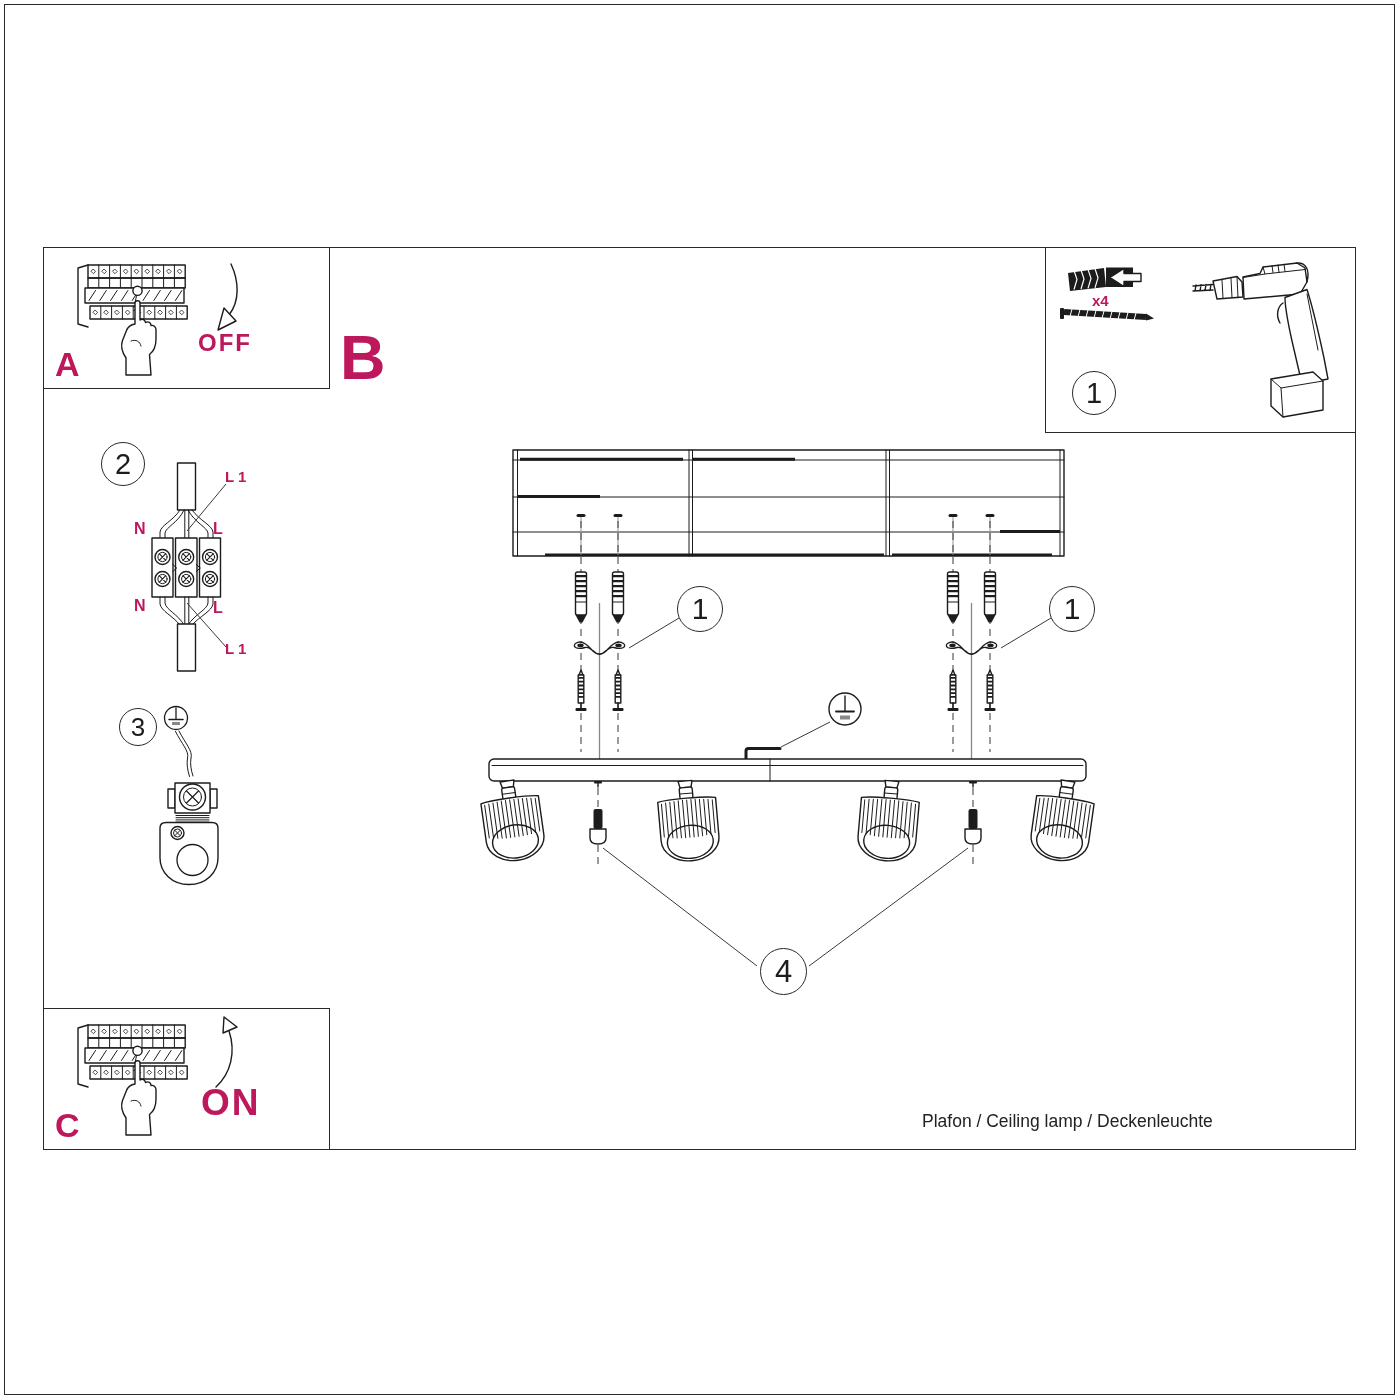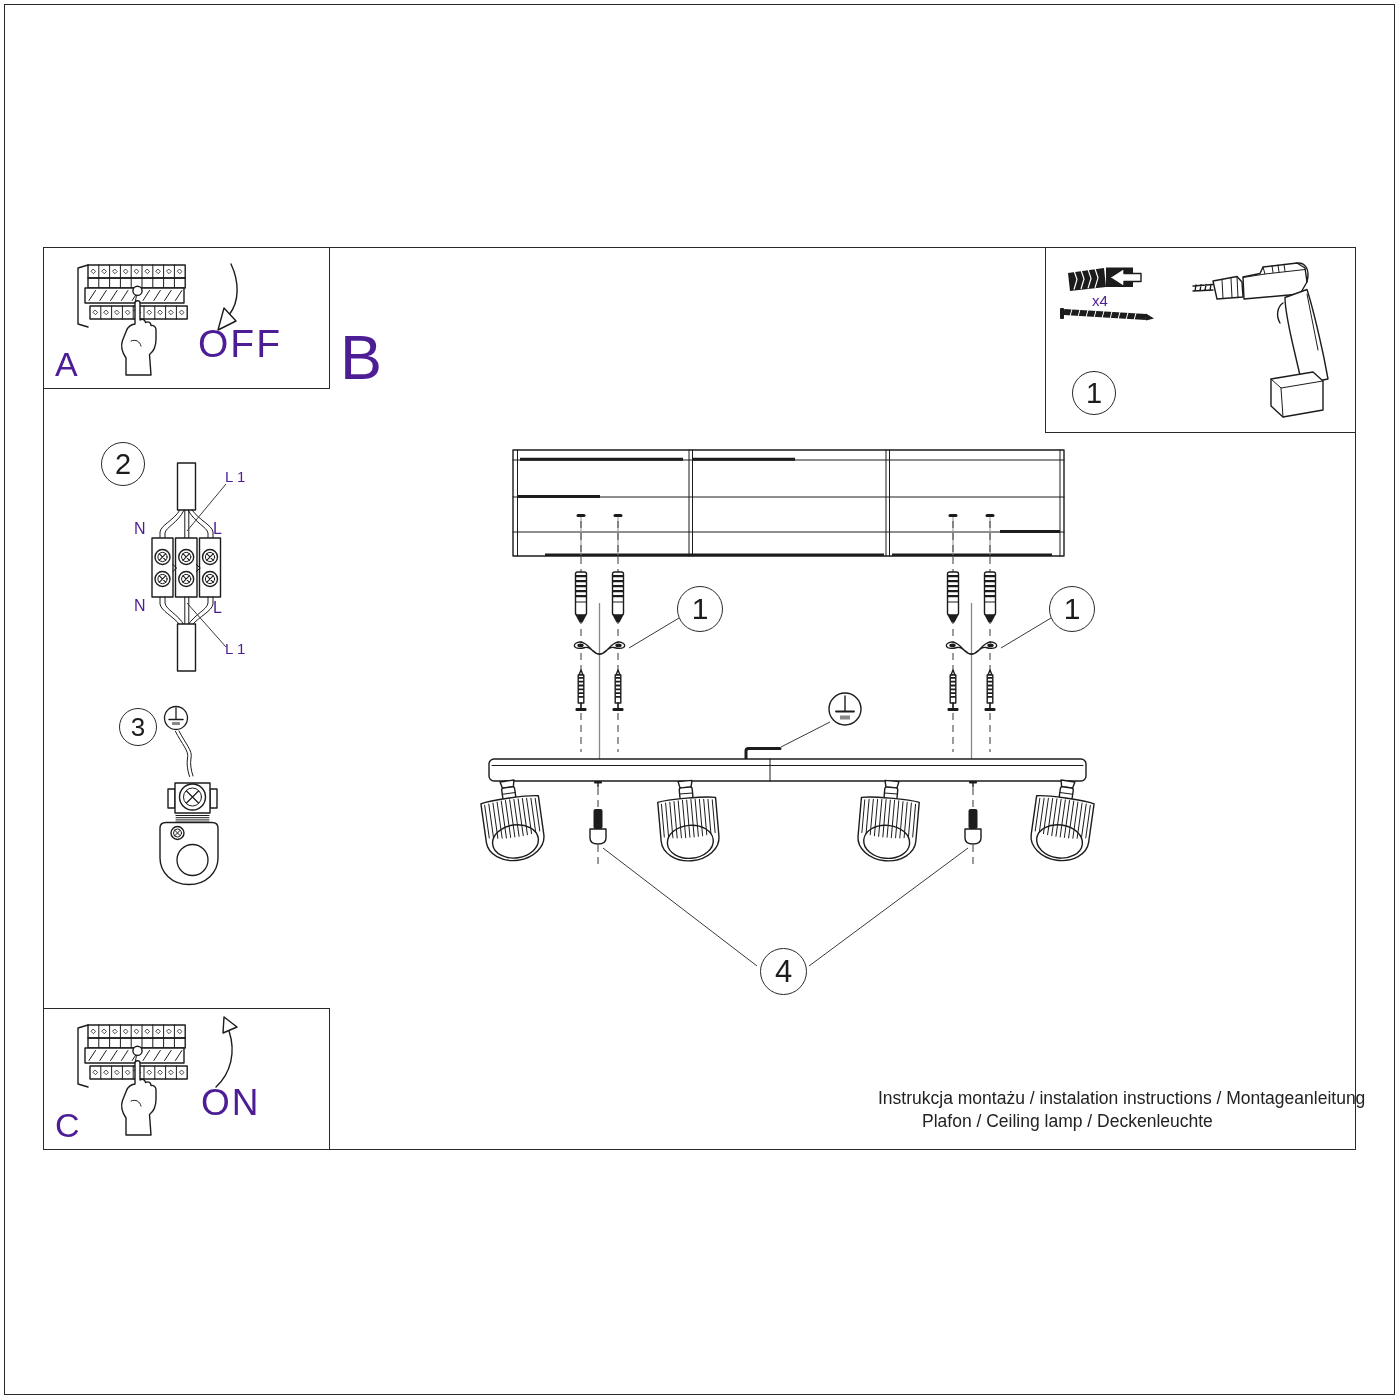--- a/index.html
+++ b/index.html
@@ -1,19 +1,19 @@
 <!DOCTYPE html>
 <html><head>
 <meta charset="utf-8">
 <style>
   html,body{margin:0;padding:0;background:#e8e8e8;}
   #page{position:relative;width:1400px;height:1400px;background:#ffffff;overflow:hidden;
         font-family:"Liberation Sans", sans-serif;color:#1c1c1c;}
   .frame{position:absolute;border:1.6px solid #2a2a2a;background:transparent;}
-  .lbl{position:absolute;line-height:1;color:#4c1d95;white-space:pre;}
+  .lbl{position:absolute;line-height:1;color:#be185d;white-space:pre;font-weight:bold;}
   .callout{position:absolute;border:1.7px solid #2a2a2a;border-radius:50%;background:#fff;
            display:flex;align-items:center;justify-content:center;color:#1c1c1c;}
   svg{position:absolute;left:0;top:0;}
   .ln{stroke:#1c1c1c;fill:none;stroke-width:1.4;stroke-linecap:round;stroke-linejoin:round;}
   .f{fill:#ffffff;}
   .fk{fill:#1c1c1c;stroke:none;}
   .thin{stroke-width:1;}
   .thick{stroke:#1c1c1c;stroke-width:3;fill:none;}
   .dash{stroke:#4a4a4a;stroke-width:1.1;fill:none;stroke-dasharray:7,5;}
   .gray{stroke:#888;fill:none;}
@@ -250,21 +250,21 @@
       <g>
         <use href="#capscrew" transform="translate(598,781)"></use>
         <use href="#capscrew" transform="translate(973,781)"></use>
       </g>
       <path class="ldr" d="M603,848 L757,966"></path>
       <path class="ldr" d="M968,848 L809,966"></path>
     </g>
   </svg>
 
   <div class="lbl" style="left:55px;top:347px;font-size:34px;">A</div>
-  <div class="lbl" style="left:198px;top:324px;font-size:39px;letter-spacing:2px;text-align:right;">OFF</div>
+  <div class="lbl" style="left:198px;top:331px;font-size:24px;letter-spacing:2px;text-align:right;">OFF</div>
   <div class="lbl" style="left:340px;top:326px;font-size:63px;">B</div>
   <div class="lbl" style="left:55px;top:1108px;font-size:34px;">C</div>
   <div class="lbl" style="left:201px;top:1084px;font-size:37px;letter-spacing:2px;">ON</div>
   <div class="lbl" style="left:1092px;top:293px;font-size:15px;">x4</div>
 
   <div class="lbl" style="left:134px;top:521px;font-size:16px;">N</div>
   <div class="lbl" style="left:213px;top:521px;font-size:16px;">L</div>
   <div class="lbl" style="left:134px;top:598px;font-size:16px;">N</div>
   <div class="lbl" style="left:213px;top:600px;font-size:16px;">L</div>
   <div class="lbl" style="left:225px;top:469px;font-size:15px;">L 1</div>
@@ -282,16 +282,15 @@
   <div class="callout" style="left:677px;top:586px;width:44px;height:44px;font-size:30px;">
     <span>1</span>
   </div>
   <div class="callout" style="left:1049px;top:586px;width:44px;height:44px;font-size:30px;">
     <span>1</span>
   </div>
   <div class="callout" style="left:760px;top:948px;width:45px;height:45px;font-size:31px;">
     <span>4</span>
   </div>
 
-  <div class="footer" style="left:878px;top:1090px;">Instrukcja montażu / instalation instructions / Montageanleitung</div>
   <div class="footer" style="left:922px;top:1113px;">Plafon / Ceiling lamp / Deckenleuchte</div>
 
 </div>
 
 </body></html>

